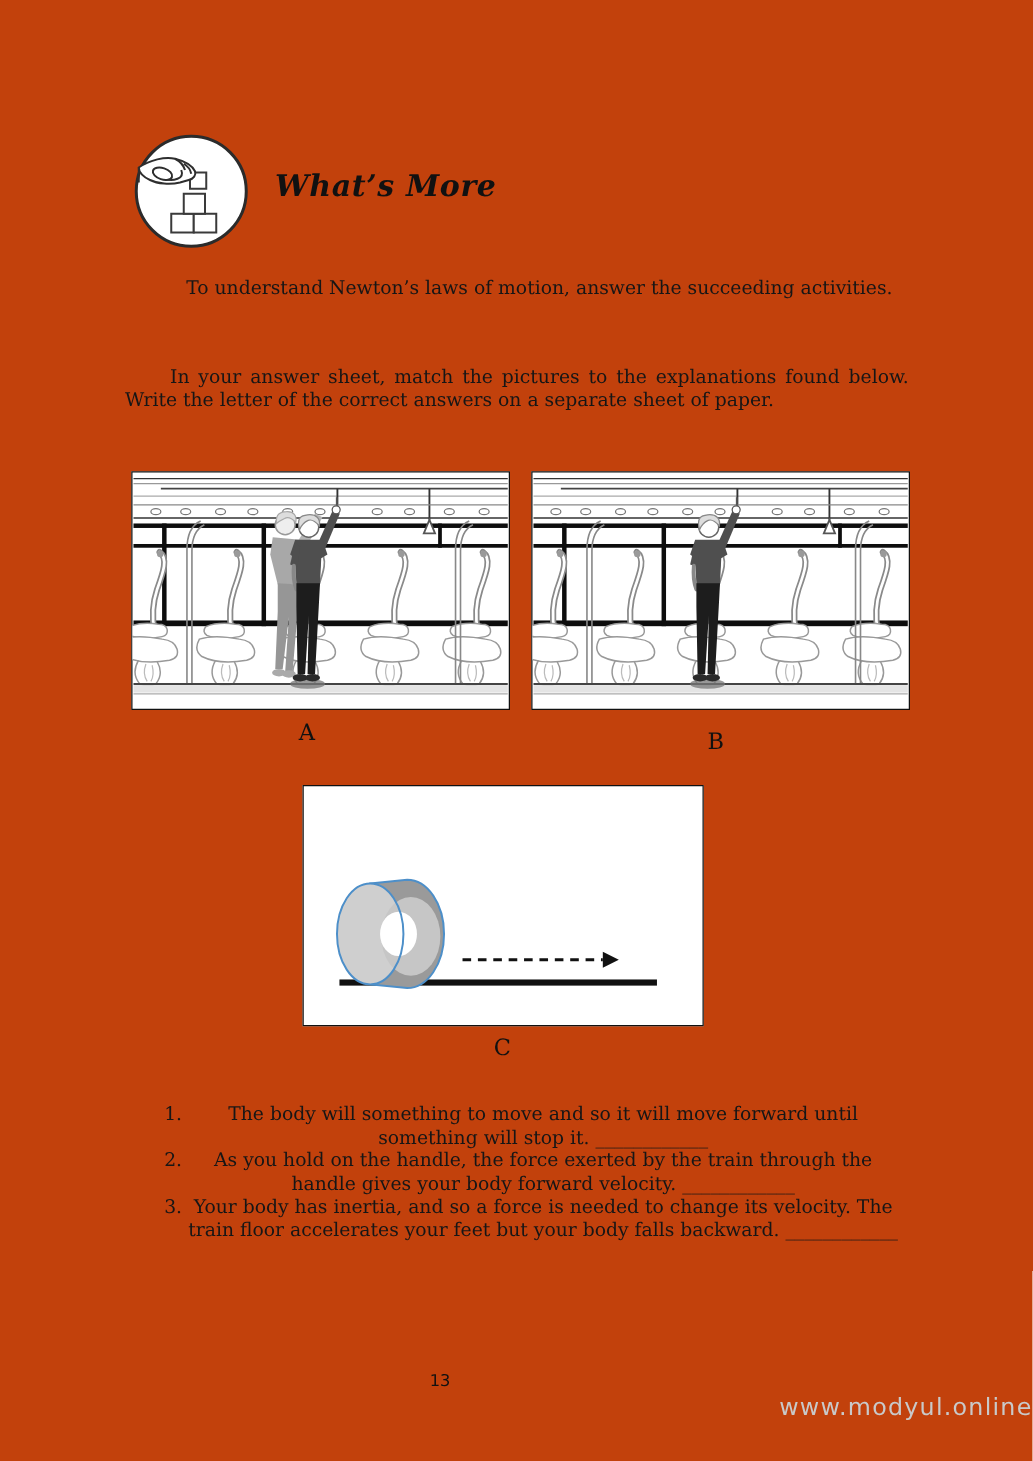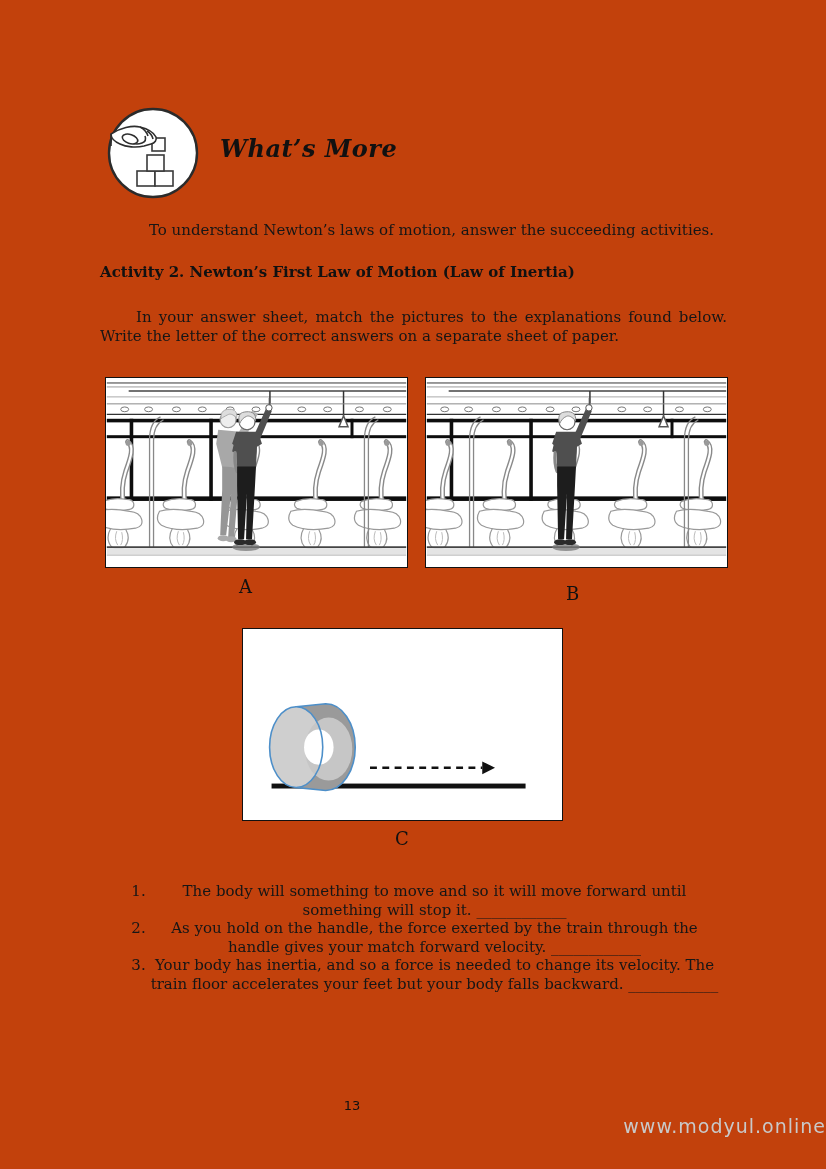--- a/index.html
+++ b/index.html
@@ -13,21 +13,21 @@
   #icon-wrap { left:106px; top:106px; width:94px; height:95px; }
   #page-title {
     left:220px; top:134px; font-size:24px; font-weight:bold; font-style:italic;
     letter-spacing:0.5px; color:#111;
   }
 
   
   .body-text { font-size:15px; line-height:18.6px; color:#161616;text-align:center; }
   #intro { left:100px; top:221px; width:627px; text-indent:36px; }
   #activity-heading { left:100px; top:263px; width:627px; font-size:15px; font-weight:bold; color:#111; }
-  #instructions { left:100px; top:308px; width:627px; text-indent:36px; text-align:justify; }
+  #instructions { left:100px; top:292px; width:627px; text-indent:36px; text-align:justify; }
 
   
   .train-fig { border:1.6px solid #111; background:#fff; }
   #fig-a { left:105px; top:377px; }
   #fig-b { left:425px; top:377px; }
   #fig-c { left:242px; top:628px; border:1.6px solid #111; background:#fff; }
   .fig-label { font-size:18px; color:#111; }
   #label-a { left:239px; top:576px; }
   #label-b { left:566px; top:583px; }
   #label-c { left:395px; top:828px; }
@@ -150,21 +150,20 @@
         <ellipse cx="24" cy="33" rx="8" ry="4.5" transform="rotate(18 24 33)"></ellipse>
       </g>
       <path d="M5,28 L5,40" stroke="#2e2e2e" stroke-width="1.6"></path>
     </svg>
   </div>
 
   <div class="abs" id="page-title">What’s More</div>
 
   <div class="abs body-text" id="intro">To understand Newton’s laws of motion, answer the succeeding activities.</div>
 
-  <div class="abs" id="activity-heading">Activity 2. Newton’s First Law of Motion (Law of Inertia)</div>
 
   <div class="abs body-text" id="instructions">In your answer sheet, match the pictures to the explanations found below. Write the letter of the correct answers on a separate sheet of paper.</div>
 
   <div class="abs train-fig" id="fig-a">
     <svg width="301" height="189" viewBox="0 0 301 190">
       <use href="#train-scene"></use>
       <use href="#person-ghost"></use>
       <use href="#person-standing"></use>
     </svg>
   </div>
@@ -193,21 +192,21 @@
   </div>
   <div class="abs fig-label" id="label-c">C</div>
 
   <div class="abs body-text" id="questions">
     <div class="q">
       <span class="qnum">1.</span>
       <span class="qbody"><span>The body will something to move and so it will move forward until something will stop it.</span> <span class="blank">____________</span></span>
     </div>
     <div class="q">
       <span class="qnum">2.</span>
-      <span class="qbody"><span>As you hold on the handle, the force exerted by the train through the handle gives your match forward velocity.</span> <span class="blank">____________</span></span>
+      <span class="qbody"><span>As you hold on the handle, the force exerted by the train through the handle gives your body forward velocity.</span> <span class="blank">____________</span></span>
     </div>
     <div class="q">
       <span class="qnum">3.</span>
       <span class="qbody"><span>Your body has inertia, and so a force is needed to change its velocity. The train floor accelerates your feet but your body falls backward.</span> <span class="blank">____________</span></span>
     </div>
   </div>
 
   <div class="abs" id="page-number">13</div>
   <div class="abs" id="watermark">www.modyul.online</div>
 

